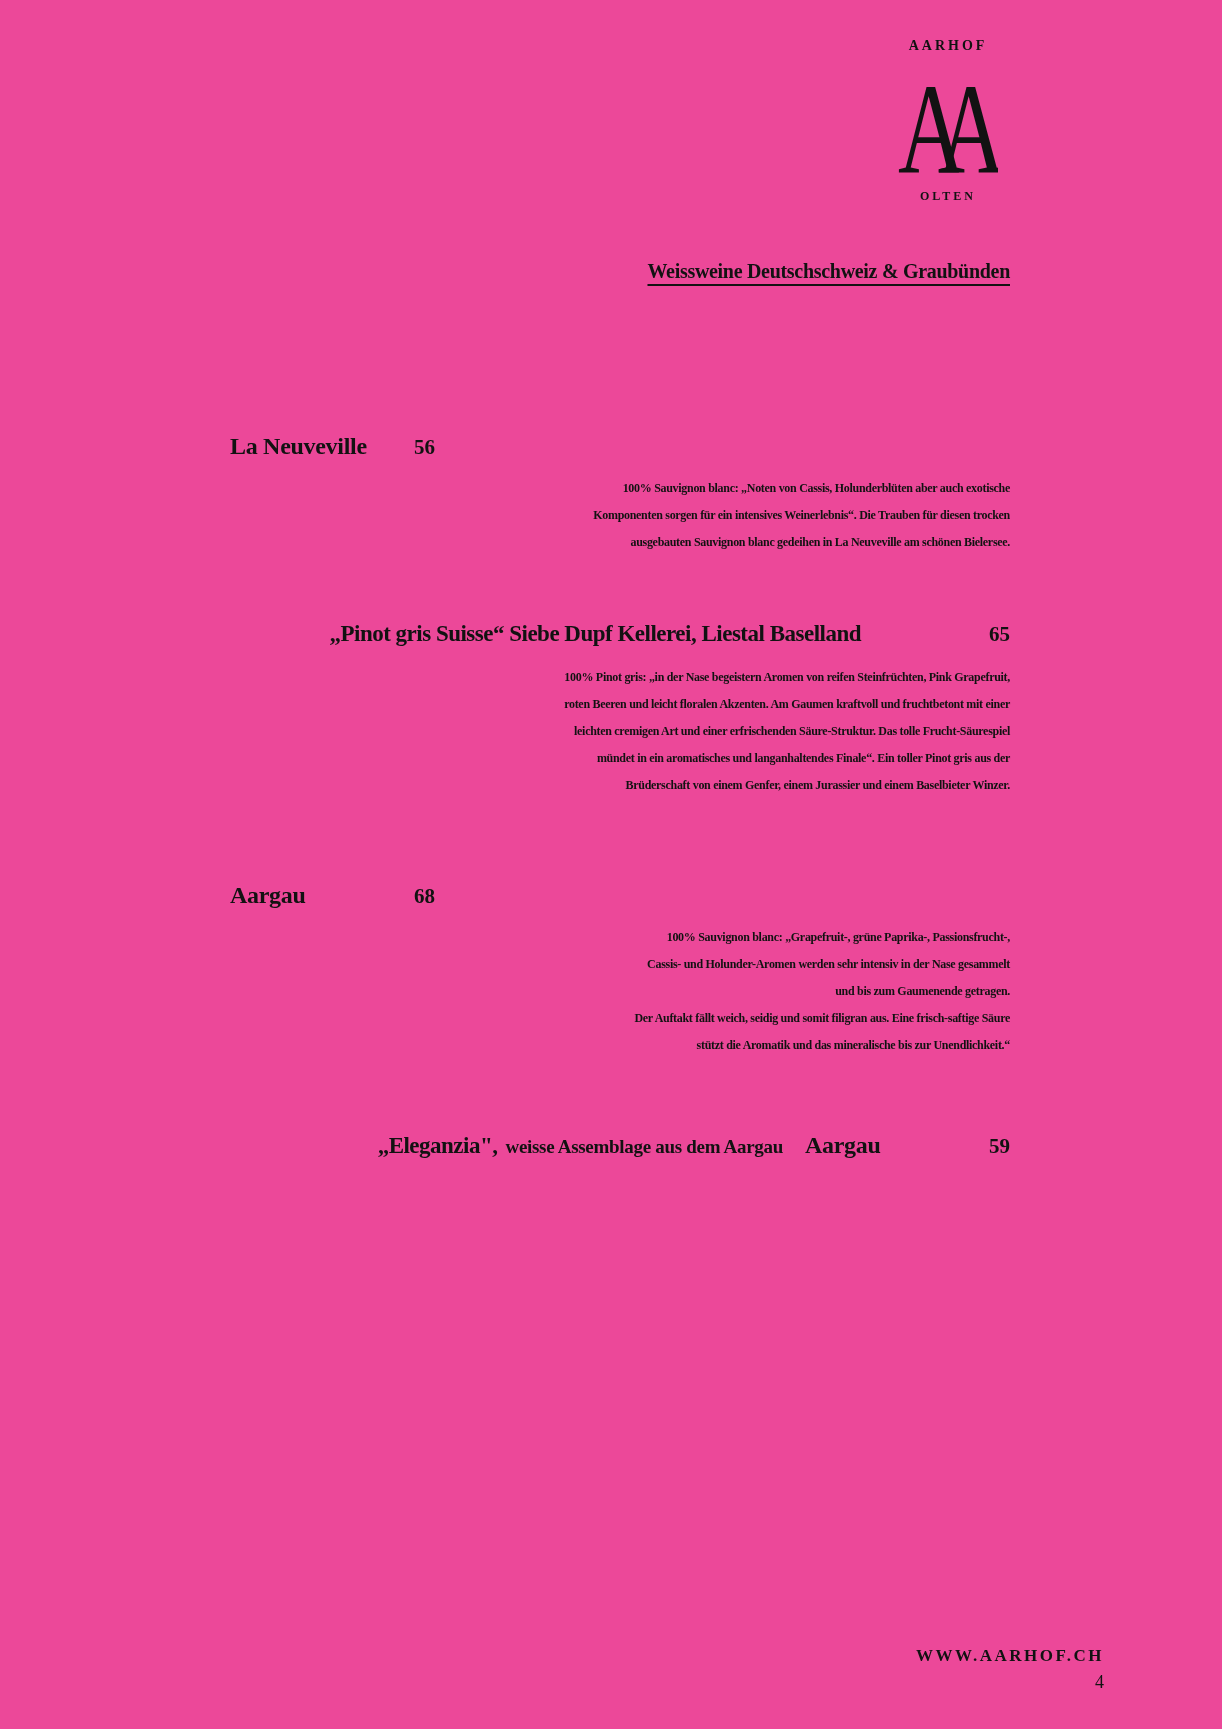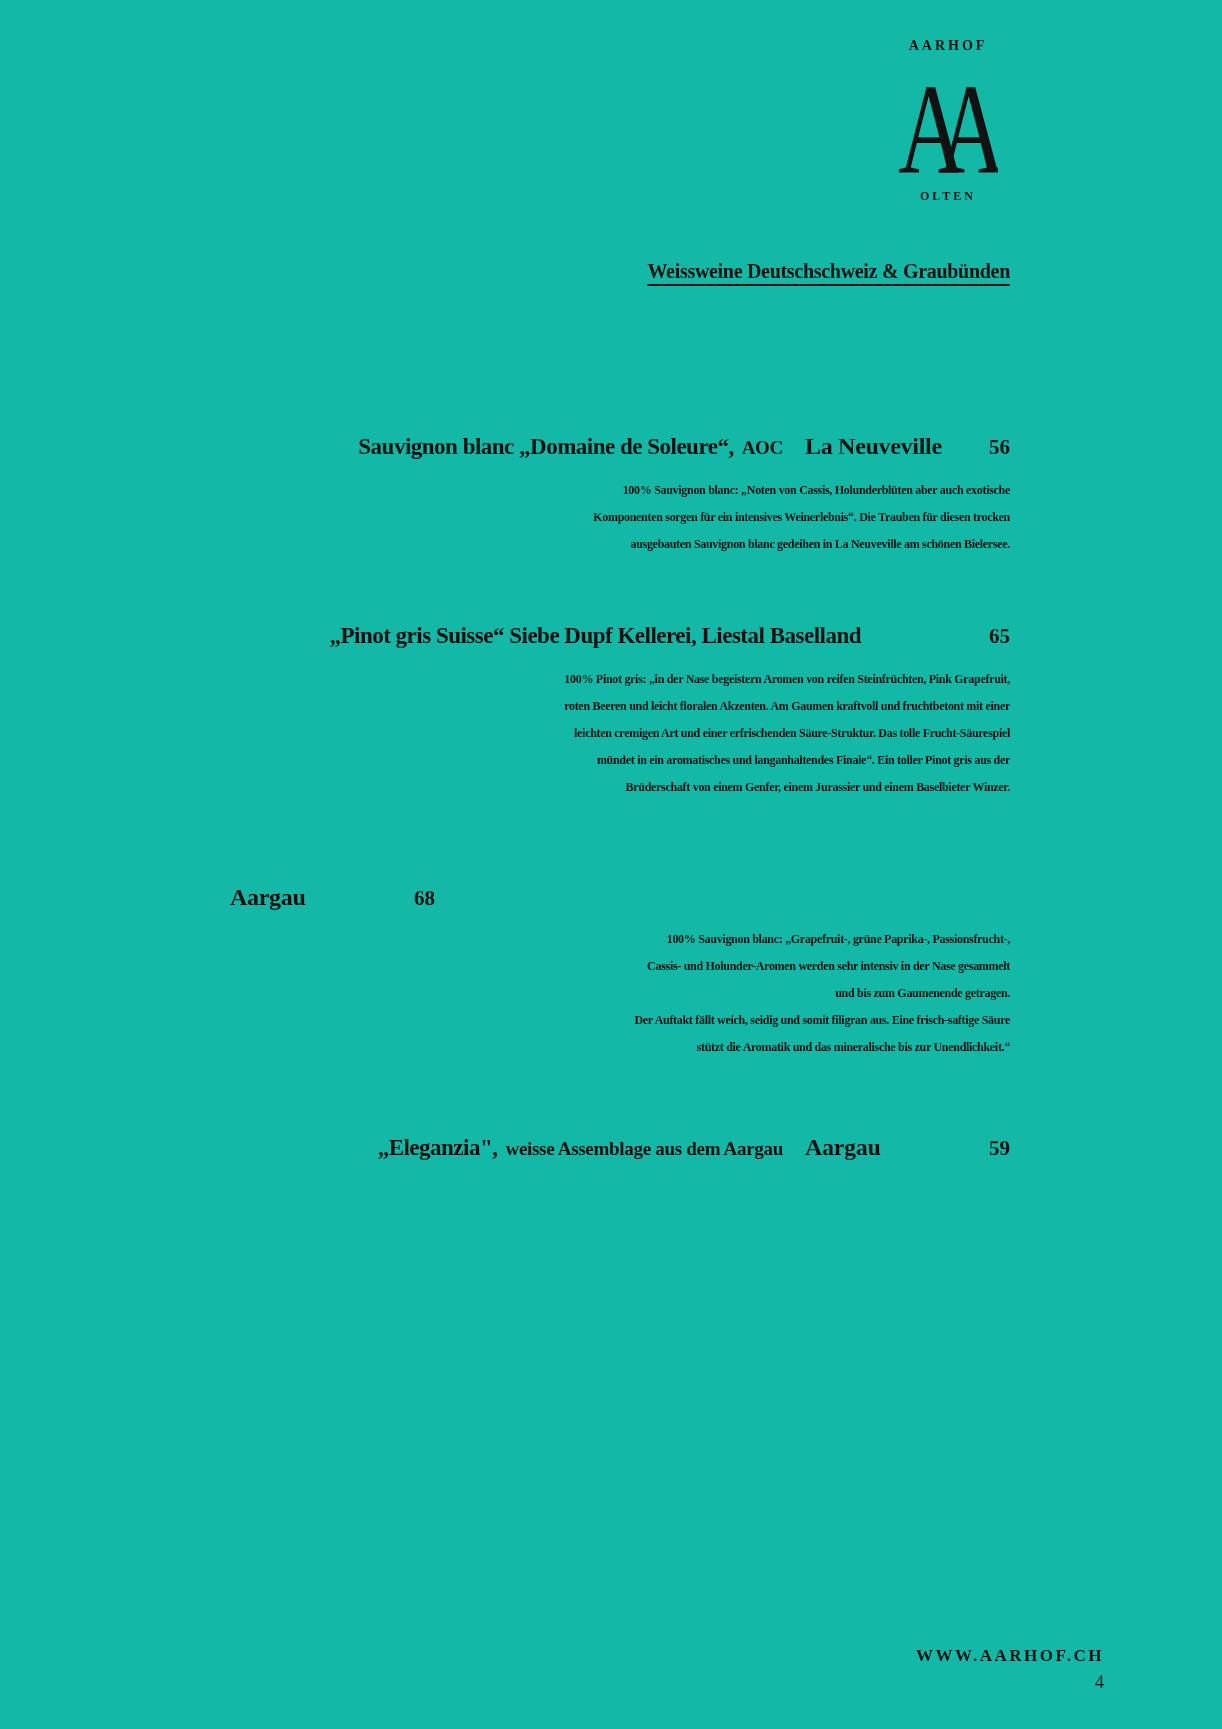--- a/index.html
+++ b/index.html
@@ -1,19 +1,19 @@
 <!DOCTYPE html>
 <html><head>
 <meta charset="utf-8">
 <style>
   html,body { margin:0; padding:0; background:#ffffff; }
   .page {
     position:relative;
     width:1222px; height:1729px;
-    background:#14b8a6;
+    background:#ec4899;
     color:#121212;
     font-family:"Liberation Serif", serif;
     overflow:hidden;
   }
 
   
   .brand { position:absolute; top:38px; left:878px; width:140px; text-align:center; }
   .brand-name { font-size:14px; font-weight:bold; letter-spacing:3px; }
   .brand-logo { margin-top:26px; height:96px; }
   .brand-city { margin-top:13px; font-size:12px; font-weight:bold; letter-spacing:3px; }
@@ -70,24 +70,20 @@
     </div>
     <div class="brand-city">OLTEN</div>
   </div>
 
   <div class="page-title">Weissweine Deutschschweiz &amp; Graubünden</div>
 
   <div class="menu">
 
     <div class="entry">
       <div class="heading">
-        <div class="h-left">
-          <span class="wine-name">Sauvignon blanc „Domaine de Soleure“,</span>
-          <span class="wine-sub">AOC</span>
-        </div>
         <div class="h-region">La Neuveville</div>
         <div class="h-price">56</div>
       </div>
       <div class="desc">100% Sauvignon blanc: „Noten von Cassis, Holunderblüten aber auch exotische
 Komponenten sorgen für ein intensives Weinerlebnis“. Die Trauben für diesen trocken
 ausgebauten Sauvignon blanc gedeihen in La Neuveville am schönen Bielersee.</div>
     </div>
 
     <div class="entry no-region">
       <div class="heading">

